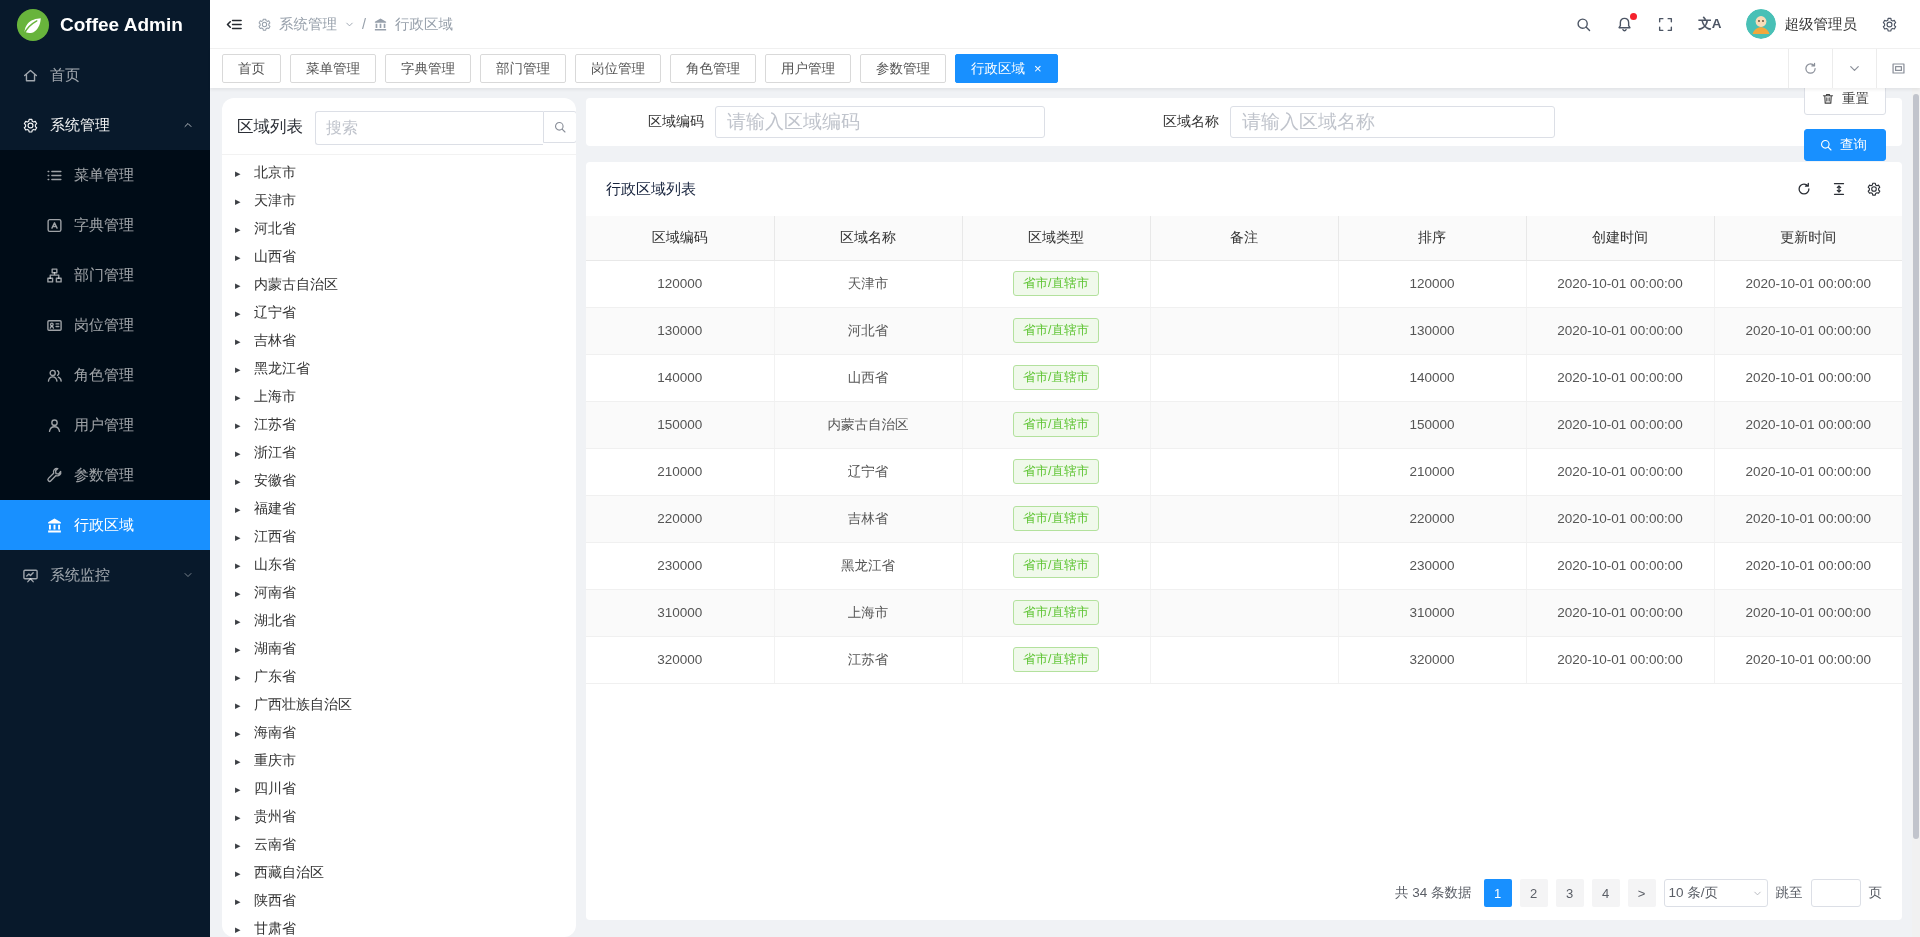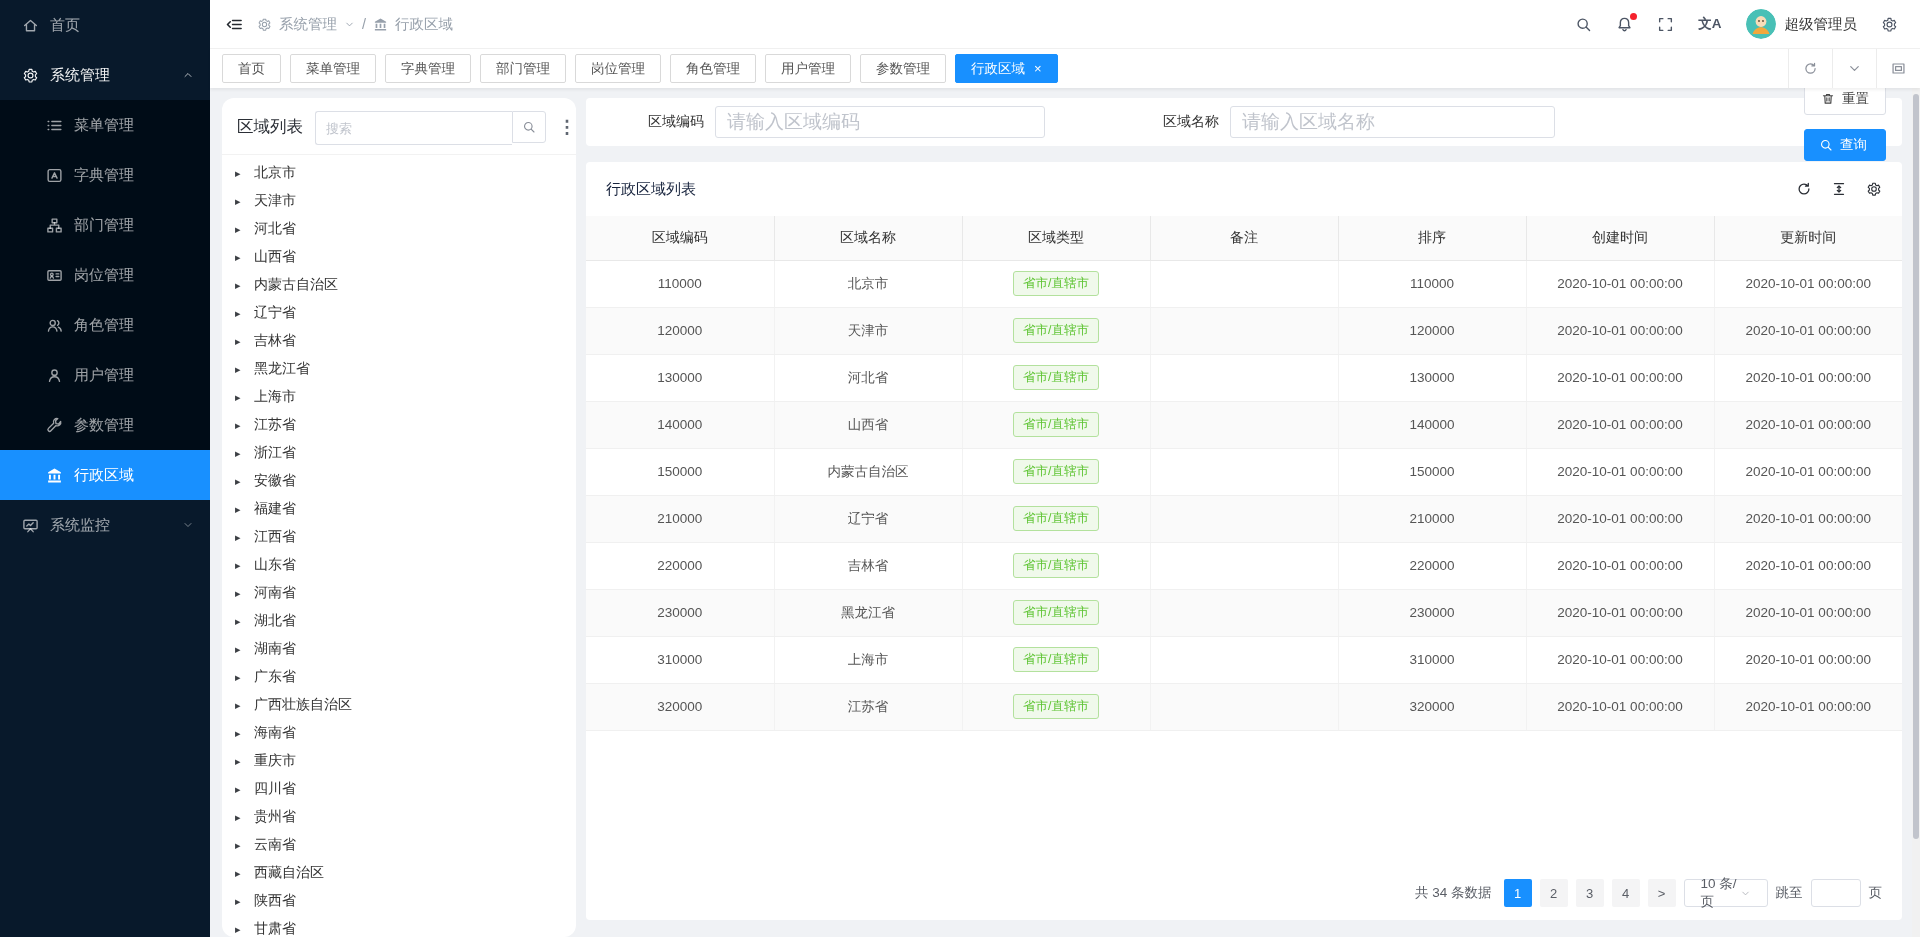--- a/index.html
+++ b/index.html
@@ -48,21 +48,21 @@
   .tab-tool { width:44px; height:100%; display:flex; align-items:center; justify-content:center; border-left:1px solid #ececec; color:#8a8f99; cursor:pointer; }
   .tab-tool svg { width:15px; height:15px; }
 
   
   .content { flex:1; display:flex; padding:10px 18px 0 12px; gap:10px; overflow:hidden; position:relative; }
 
   .tree-card { width:354px; background:#fff; border-radius:12px; flex-shrink:0; display:flex; flex-direction:column; overflow:hidden; }
   .tree-head { display:flex; align-items:center; padding:13px 12px 11px 15px; gap:12px; }
   .tree-title { font-size:16.5px; color:#2b2f36; white-space:nowrap; }
   .tree-search { flex:1; display:flex; height:32px; }
-  .tree-search input { flex:1; min-width:0; border:1px solid #dcdfe6; border-right:none; border-radius:3px 0 0 3px; padding:16px 10px; font-size:13px; color:#333; outline:none; }
+  .tree-search input { flex:1; min-width:0; border:1px solid #dcdfe6; border-right:none; border-radius:3px 0 0 3px; padding:16px 10px; font-size:16px; color:#333; outline:none; }
   .ts-btn { width:34px; border:1px solid #dcdfe6; border-radius:0 3px 3px 0; display:flex; align-items:center; justify-content:center; color:#8a8f99; background:#fff; cursor:pointer; }
   .ts-btn svg { width:14px; height:14px; }
   .kebab { font-size:18px; color:#5f6671; font-weight:bold; cursor:pointer; line-height:1; padding-right:3px; }
   .tree-body { flex:1; padding:4px 0 0 13px; overflow:hidden; border-top:1px solid #f2f2f2; }
   .tree-item { height:28px; display:flex; align-items:center; font-size:14px; color:#333; gap:9px; cursor:pointer; }
   .caret { color:#3c3f44; font-size:11px; width:10px; display:inline-flex; }
 
   .right-col { flex:1; display:flex; flex-direction:column; min-width:0; margin-bottom:17px; }
   .filter-card { height:48px; background:#fff; border-radius:4px; display:flex; align-items:center; padding:0 16px; flex-shrink:0; }
   .fgroup { display:flex; align-items:center; gap:11px; font-size:14px; color:#333; white-space:nowrap; }
@@ -90,33 +90,43 @@
   td { height:47px; text-align:center; font-size:13.5px; color:#555; border-right:1px solid #f2f2f2; border-bottom:1px solid #f0f0f0; }
   td:last-child { border-right:none; }
   tbody tr:nth-child(even) { background:#fafafa; }
   .badge { display:inline-block; padding:3px 9px; font-size:12.5px; color:#5dc432; background:#f0f9eb; border:1px solid #b3e19d; border-radius:3px; }
 
   .pager { margin-top:auto; display:flex; align-items:center; justify-content:flex-end; gap:8px; padding:0 20px 13px 0; font-size:13.5px; color:#5a5e66; }
   .pager .total { margin-right:4px; }
   .pages { display:flex; gap:8px; }
   .page-btn { min-width:28px; height:28px; border:none; border-radius:2px; background:#f4f4f5; color:#5a5e66; font-size:13px; cursor:pointer; font-family:inherit; }
   .page-btn.active { background:#1890ff; color:#fff; }
-  .size-select { width:84px; height:28px; border:1px solid #dcdfe6; border-radius:3px; display:flex; align-items:center; justify-content:space-between; padding:0 16px; background:#fff; cursor:pointer; }
+  .size-select { width:104px; height:28px; border:1px solid #dcdfe6; border-radius:3px; display:flex; align-items:center; justify-content:space-between; padding:0 4px; background:#fff; cursor:pointer; }
   .size-select svg { width:11px; height:11px; color:#b0b3b9; }
   .jump-input { width:50px; height:28px; border:1px solid #dcdfe6; border-radius:3px; text-align:center; outline:none; font-size:13px; }
 
   .scrollbar { position:absolute; right:0; top:0; bottom:0; width:8px; background:#f1f1f1; }
   .scroll-thumb { position:absolute; top:6px; right:1px; width:6px; height:745px; border-radius:3px; background:#c1c4cc; }
 </style>
 </head>
 <body>
 
 <div class="app">
 
   <nav class="sidebar">
+    <div class="logo">
+      <span class="logo-mark">
+          <svg viewBox="0 0 36 36" width="34" height="34">
+            <circle cx="18" cy="18" r="17" fill="#68b43c"></circle>
+            <path d="M9 25c2 1.5 7 2.8 11-.5 4.5-3.4 6-9 6.2-13.7-4.8.3-10.5 1.8-13.7 5.5-2.6 3-3.2 6.3-3.5 8.7z" fill="#fff"></path>
+            <path d="M8.5 27.5c3-6.5 7.5-10.5 13.5-13.8" stroke="#68b43c" stroke-width="1.6" fill="none" stroke-linecap="round"></path>
+          </svg>
+        </span>
+      <span class="brand">Coffee Admin</span>
+    </div>
     <div class="menu">
 
     <div class="menu-item root">
           <span class="mi">
             <svg viewBox="0 0 16 16" fill="none" stroke="currentColor" stroke-width="1.3" stroke-linecap="round" stroke-linejoin="round">
               <path d="M2.5 8L8 3.2 13.5 8M4.2 6.8V13h7.6V6.8"></path>
             </svg>
           </span>
           <span>首页</span>
 
@@ -562,29 +572,20 @@
                   <th>区域名称</th>
                   <th>区域类型</th>
                   <th>备注</th>
                   <th>排序</th>
                   <th>创建时间</th>
                   <th>更新时间</th>
                 </tr>
             </thead>
             <tbody>
 
-            <tr>
-                  <td>110000</td>
-                  <td>北京市</td>
-                  <td><span class="badge">省市/直辖市</span></td>
-                  <td></td>
-                  <td>110000</td>
-                  <td>2020-10-01 00:00:00</td>
-                  <td>2020-10-01 00:00:00</td>
-                </tr>
                 <tr>
                   <td>120000</td>
                   <td>天津市</td>
                   <td><span class="badge">省市/直辖市</span></td>
                   <td></td>
                   <td>120000</td>
                   <td>2020-10-01 00:00:00</td>
                   <td>2020-10-01 00:00:00</td>
                 </tr>
                 <tr>

